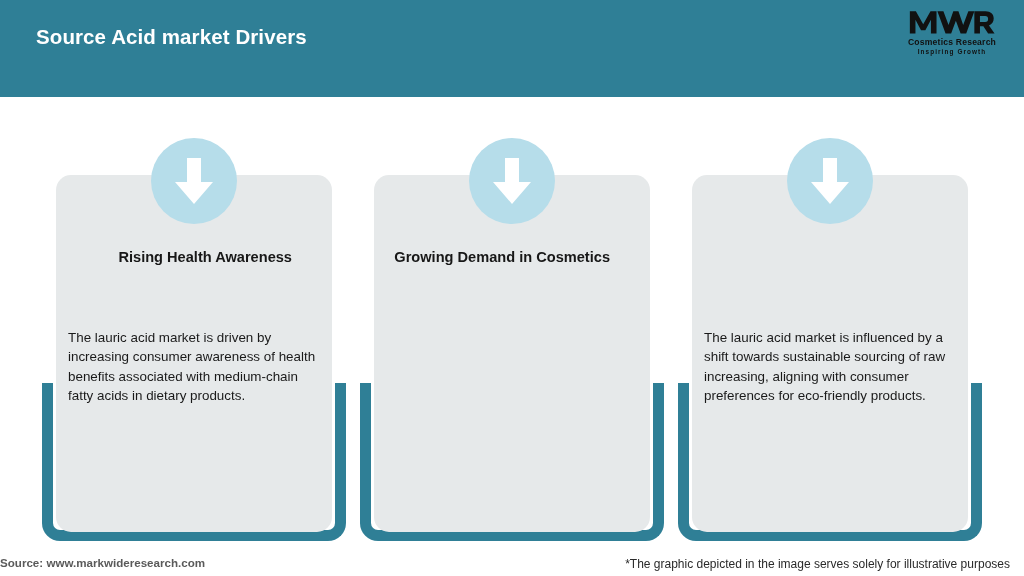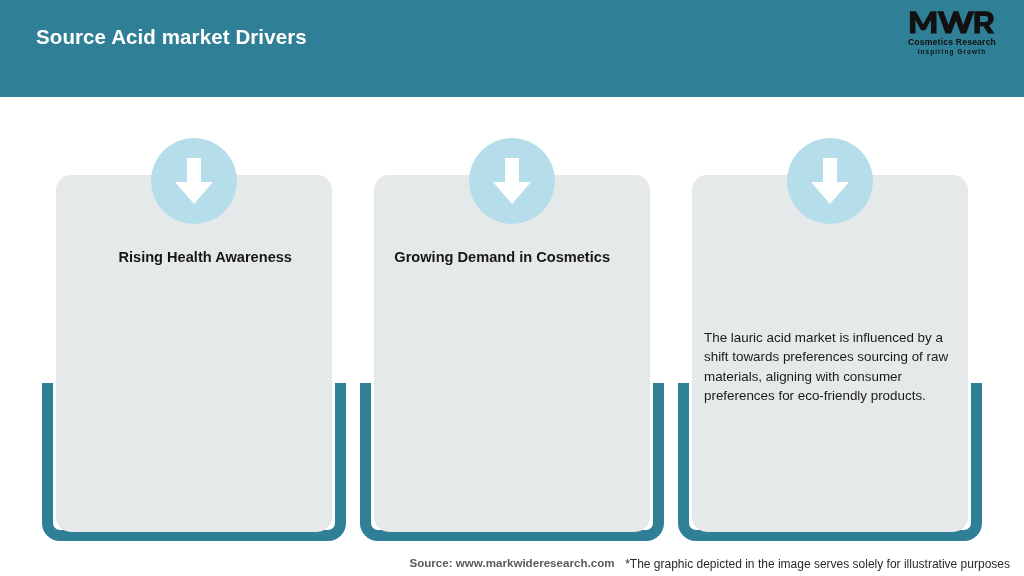--- a/index.html
+++ b/index.html
@@ -155,21 +155,21 @@
     line-height: 1.45;
     text-align: left;
   }
 
   
   .source {
     position: absolute;
     left: 0;
     top: 556px;
     width: 1024px;
-    text-align: center;
+    text-align: left;
     font-size: 11.6px;
     font-weight: bold;
     color: #5a5a5a;
   }
 
   .disclaimer {
     position: absolute;
     right: 14px;
     top: 557px;
     font-size: 12px;
@@ -205,20 +205,21 @@
 
     <div class="card-wrap c0">
       <div class="bracket"></div>
       <div class="panel"></div>
       <div class="badge">
         <svg width="44" height="50" viewBox="0 0 44 50" aria-hidden="true">
           <path d="M15 2 L29 2 L29 26 L41 26 L22 48 L3 26 L15 26 Z" fill="#ffffff"></path>
         </svg>
       </div>
       <div class="card-title">Rising Health Awareness</div>
+      <div class="card-body">The lauric acid market is driven by increasing consumer awareness of health benefits associated with medium-chain fatty acids in dietary products.</div>
     </div>
 
     <div class="card-wrap c1">
       <div class="bracket"></div>
       <div class="panel"></div>
       <div class="badge">
         <svg width="44" height="50" viewBox="0 0 44 50" aria-hidden="true">
           <path d="M15 2 L29 2 L29 26 L41 26 L22 48 L3 26 L15 26 Z" fill="#ffffff"></path>
         </svg>
       </div>
@@ -226,21 +227,21 @@
     </div>
 
     <div class="card-wrap c2">
       <div class="bracket"></div>
       <div class="panel"></div>
       <div class="badge">
         <svg width="44" height="50" viewBox="0 0 44 50" aria-hidden="true">
           <path d="M15 2 L29 2 L29 26 L41 26 L22 48 L3 26 L15 26 Z" fill="#ffffff"></path>
         </svg>
       </div>
-      <div class="card-body">The lauric acid market is influenced by a shift towards preferences sourcing of raw materials, aligning with consumer preferences for eco-friendly products.</div>
+      <div class="card-body">The lauric acid market is influenced by a shift towards sustainable sourcing of raw increasing, aligning with consumer preferences for eco-friendly products.</div>
     </div>
 
   </div>
 
   <div class="source">Source: www.markwideresearch.com</div>
 
   <div class="disclaimer">*The graphic depicted in the image serves solely for illustrative purposes</div>
 
 </div>
 

